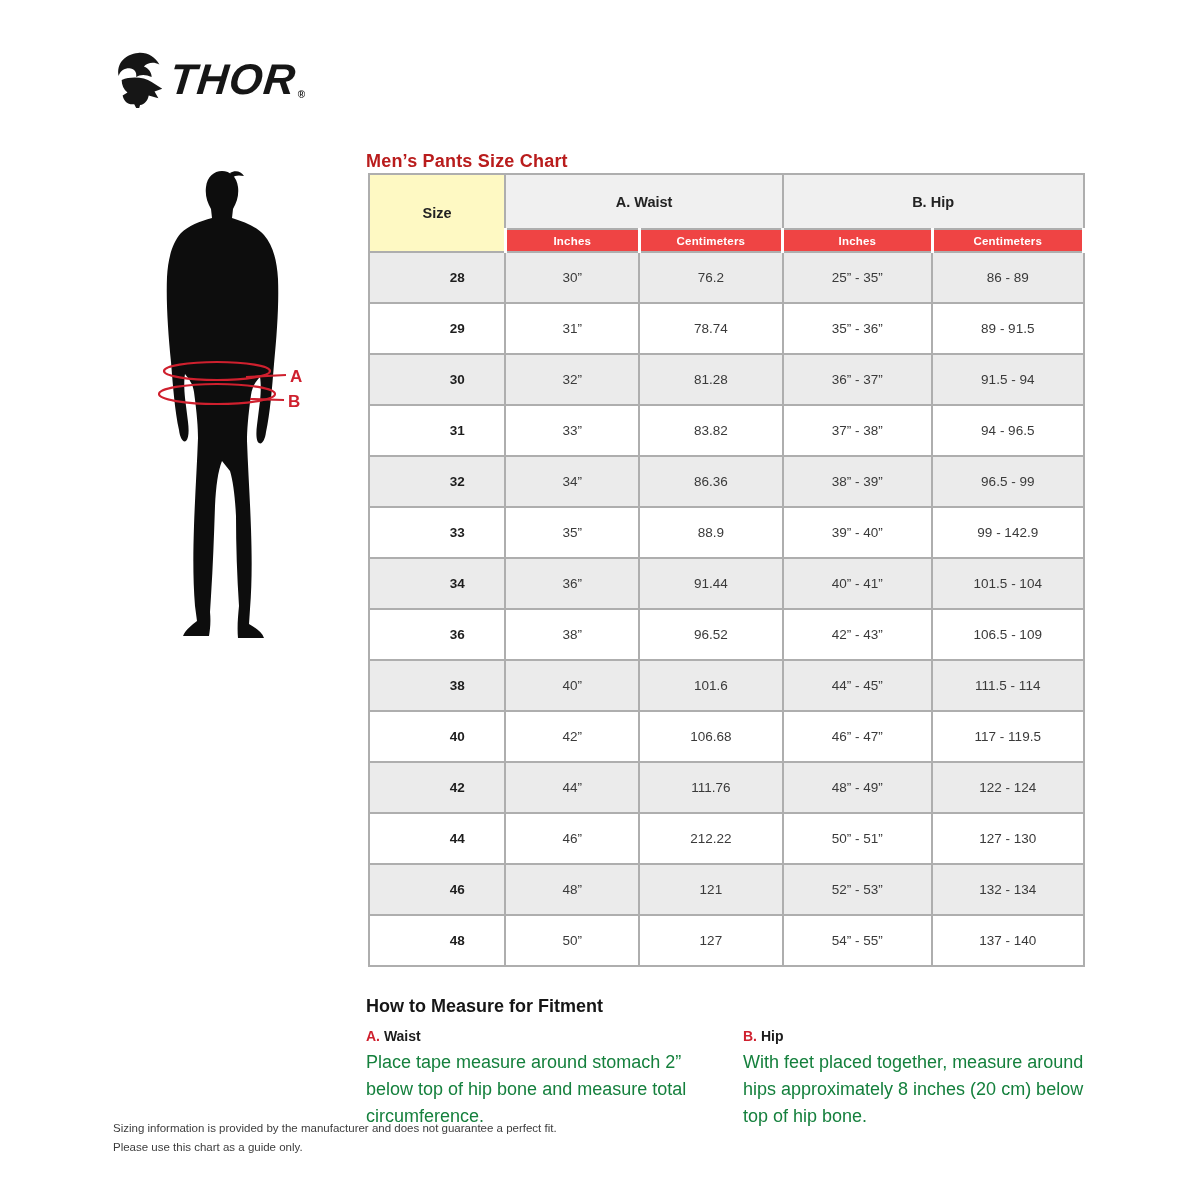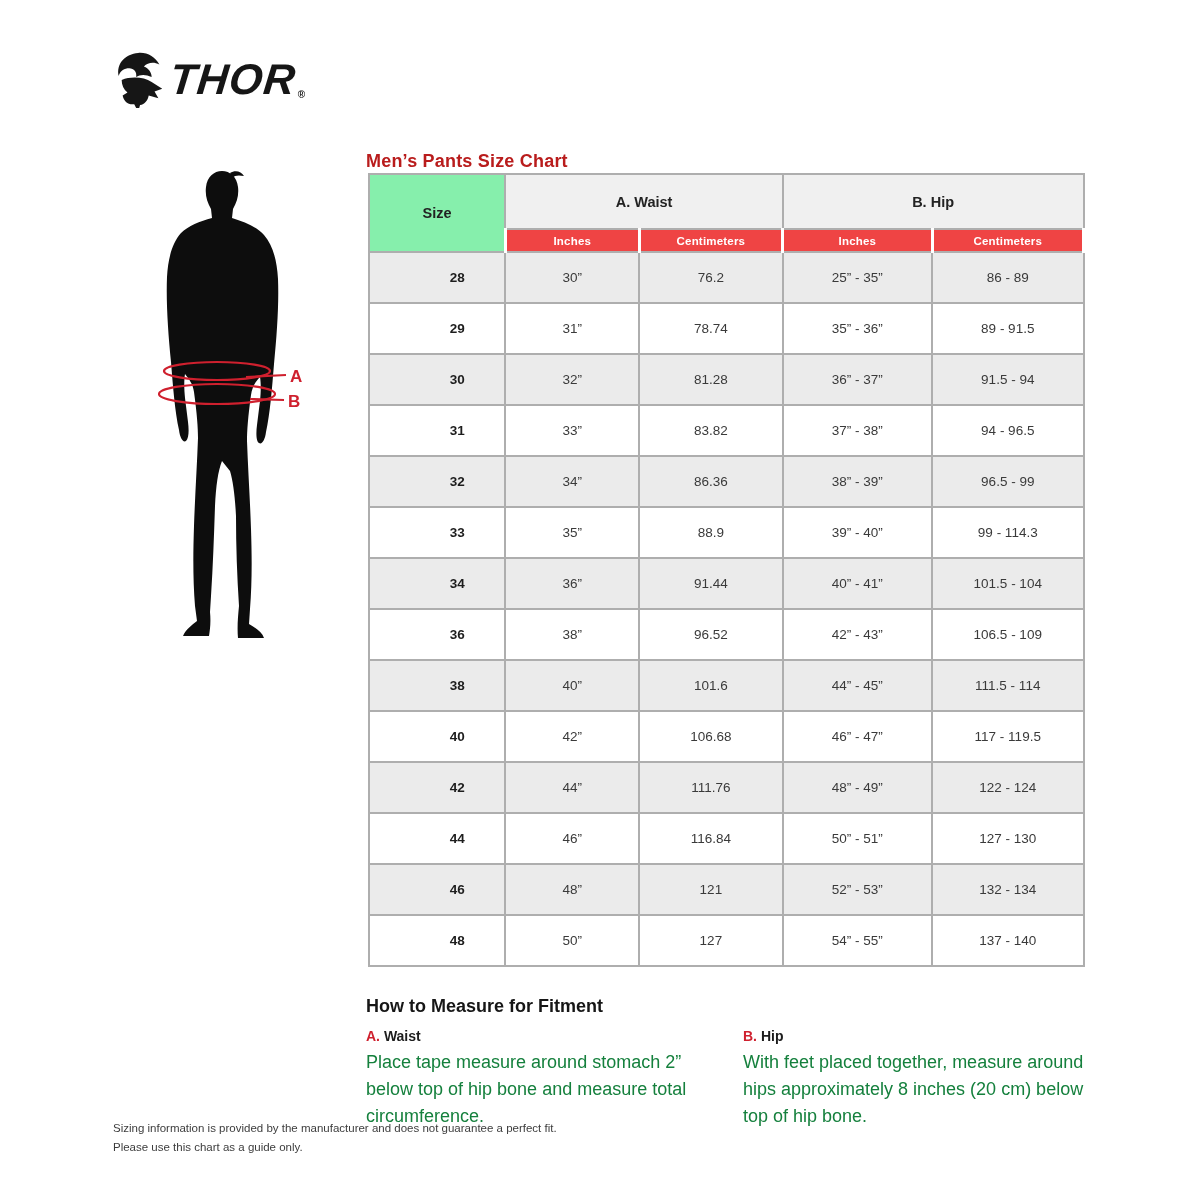--- a/index.html
+++ b/index.html
@@ -26,21 +26,21 @@
 
   
   .figure-wrap { position:absolute; left:150px; top:168px; width:175px; height:488px; }
 
   
   .table-wrap { position:absolute; left:368px; top:173px; width:717px; }
   table { width:100%; border-collapse:collapse; table-layout:fixed; }
   th, td { border:2px solid #aeaeae; text-align:center; vertical-align:middle; }
   col.c1{width:19.1%} col.c2{width:18.7%} col.c3{width:20.1%} col.c4{width:20.9%} col.c5{width:21.2%}
   .grp-row th { height:55px; background:#f0f0f0; font-size:14.5px; font-weight:bold; color:#222; }
-  th.size-head { background:#86efac; font-size:14.5px; font-weight:bold; color:#222; }
+  th.size-head { background:#fef9c3; font-size:14.5px; font-weight:bold; color:#222; }
   .sub-row th {
     height:23px; background:#ef4444; color:#fff; font-size:11.5px; font-weight:bold;
     border-left:3px solid #fff; border-right:3px solid #fff; letter-spacing:0.2px;
   }
   tbody td { height:51px; font-size:13.5px; color:#3a3a3a; background:#ffffff; }
   tbody td.size-col { font-weight:bold; color:#1d1d1d;padding-left:40px; }
   tbody tr.shade td { background:#ebebeb; }
 
   
   .howto-title {
@@ -168,21 +168,21 @@
           <td>34”</td>
           <td>86.36</td>
           <td>38” - 39”</td>
           <td>96.5 - 99</td>
         </tr>
         <tr>
           <td class="size-col">33</td>
           <td>35”</td>
           <td>88.9</td>
           <td>39” - 40”</td>
-          <td>99 - 114.3</td>
+          <td>99 - 142.9</td>
         </tr>
         <tr class="shade">
           <td class="size-col">34</td>
           <td>36”</td>
           <td>91.44</td>
           <td>40” - 41”</td>
           <td>101.5 - 104</td>
         </tr>
         <tr>
           <td class="size-col">36</td>
@@ -208,21 +208,21 @@
         <tr class="shade">
           <td class="size-col">42</td>
           <td>44”</td>
           <td>111.76</td>
           <td>48” - 49”</td>
           <td>122 - 124</td>
         </tr>
         <tr>
           <td class="size-col">44</td>
           <td>46”</td>
-          <td>116.84</td>
+          <td>212.22</td>
           <td>50” - 51”</td>
           <td>127 - 130</td>
         </tr>
         <tr class="shade">
           <td class="size-col">46</td>
           <td>48”</td>
           <td>121</td>
           <td>52” - 53”</td>
           <td>132 - 134</td>
         </tr>

